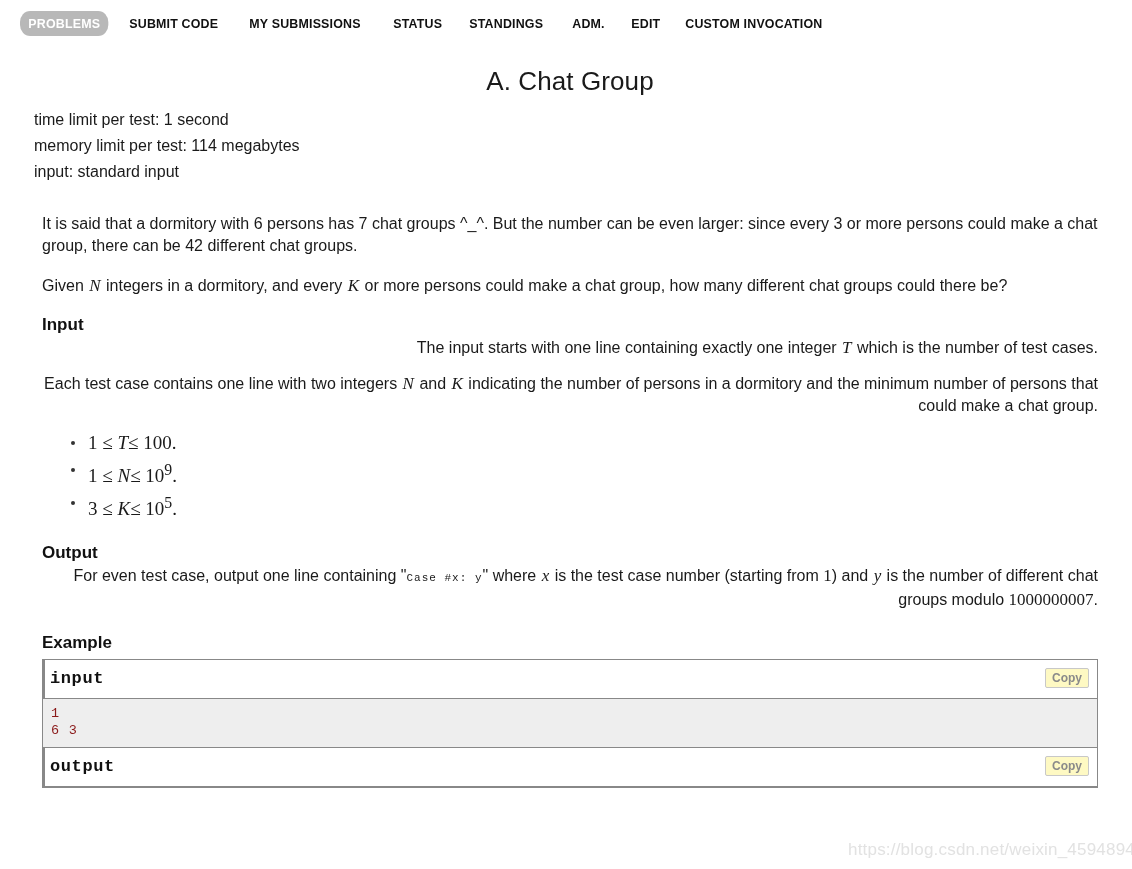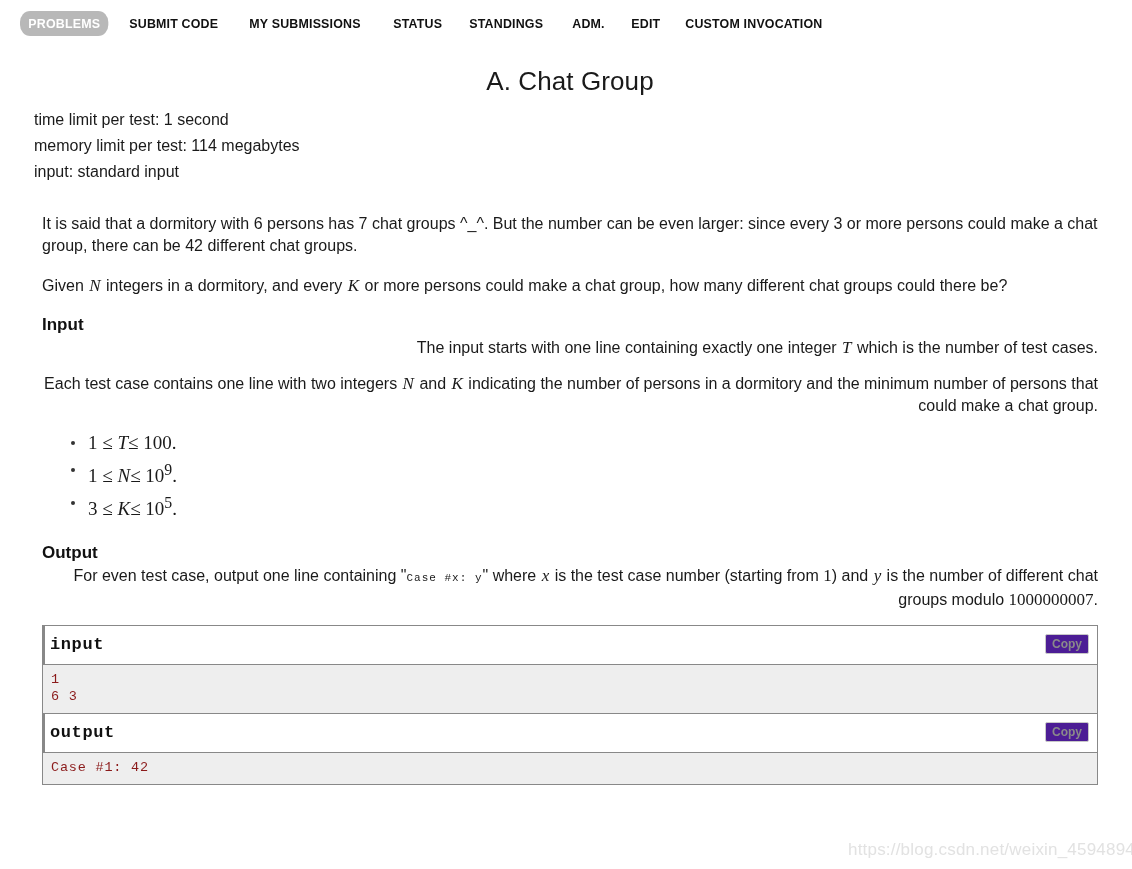--- a/index.html
+++ b/index.html
@@ -174,21 +174,21 @@
     letter-spacing: 0.6px;
   }
   .copy-btn {
     position: absolute;
     right: 8px;
     top: 8px;
     font-family: "Liberation Sans", sans-serif;
     font-size: 12px;
     font-weight: bold;
     color: #8a8a8a;
-    background: #4c1d95;
+    background: #fef9c3;
     border: 1px solid #c8c8c8;
     border-radius: 2px;
     padding: 2px 6px;
     cursor: pointer;
     line-height: 14px;
   }
   .sample-data {
     background: #eeeeee;
     padding: 6px 0 8px 8px;
     border-bottom: 1px solid #888888;
@@ -279,39 +279,37 @@
       <span class="cst-n">10</span><sup>5</sup><span class="cst-n">.</span>
     </li>
   </ul>
 
   <div class="section-head">Output</div>
 
   <p class="body-text para tight">
     <span>For even test case, output one line containing "</span><span class="mono-inline">Case #x:  y</span><span>" where </span><span class="mj">x</span><span> is the test case number (starting from </span><span class="mjn">1</span><span>) and </span><span class="mj">y</span><span> is the number of different chat groups modulo </span><span class="mjn">1000000007</span><span>.</span>
   </p>
 
+  <div class="example-head">Example</div>
 
   <div class="sample-tests">
 
     <div class="sample-header">
       <span class="bar"></span>
       <span class="sample-title">input</span>
       <button class="copy-btn">Copy</button>
     </div>
     <div class="sample-data">
       <pre>1
 6 3</pre>
     </div>
 
     <div class="sample-header">
       <span class="bar"></span>
       <span class="sample-title">output</span>
       <button class="copy-btn">Copy</button>
     </div>
-    <div class="sample-data last">
-      <pre>Case #1: 42</pre>
-    </div>
 
   </div>
 
 </div>
 
 <div class="watermark">https://blog.csdn.net/weixin_45948940</div>
 
 </body></html>

